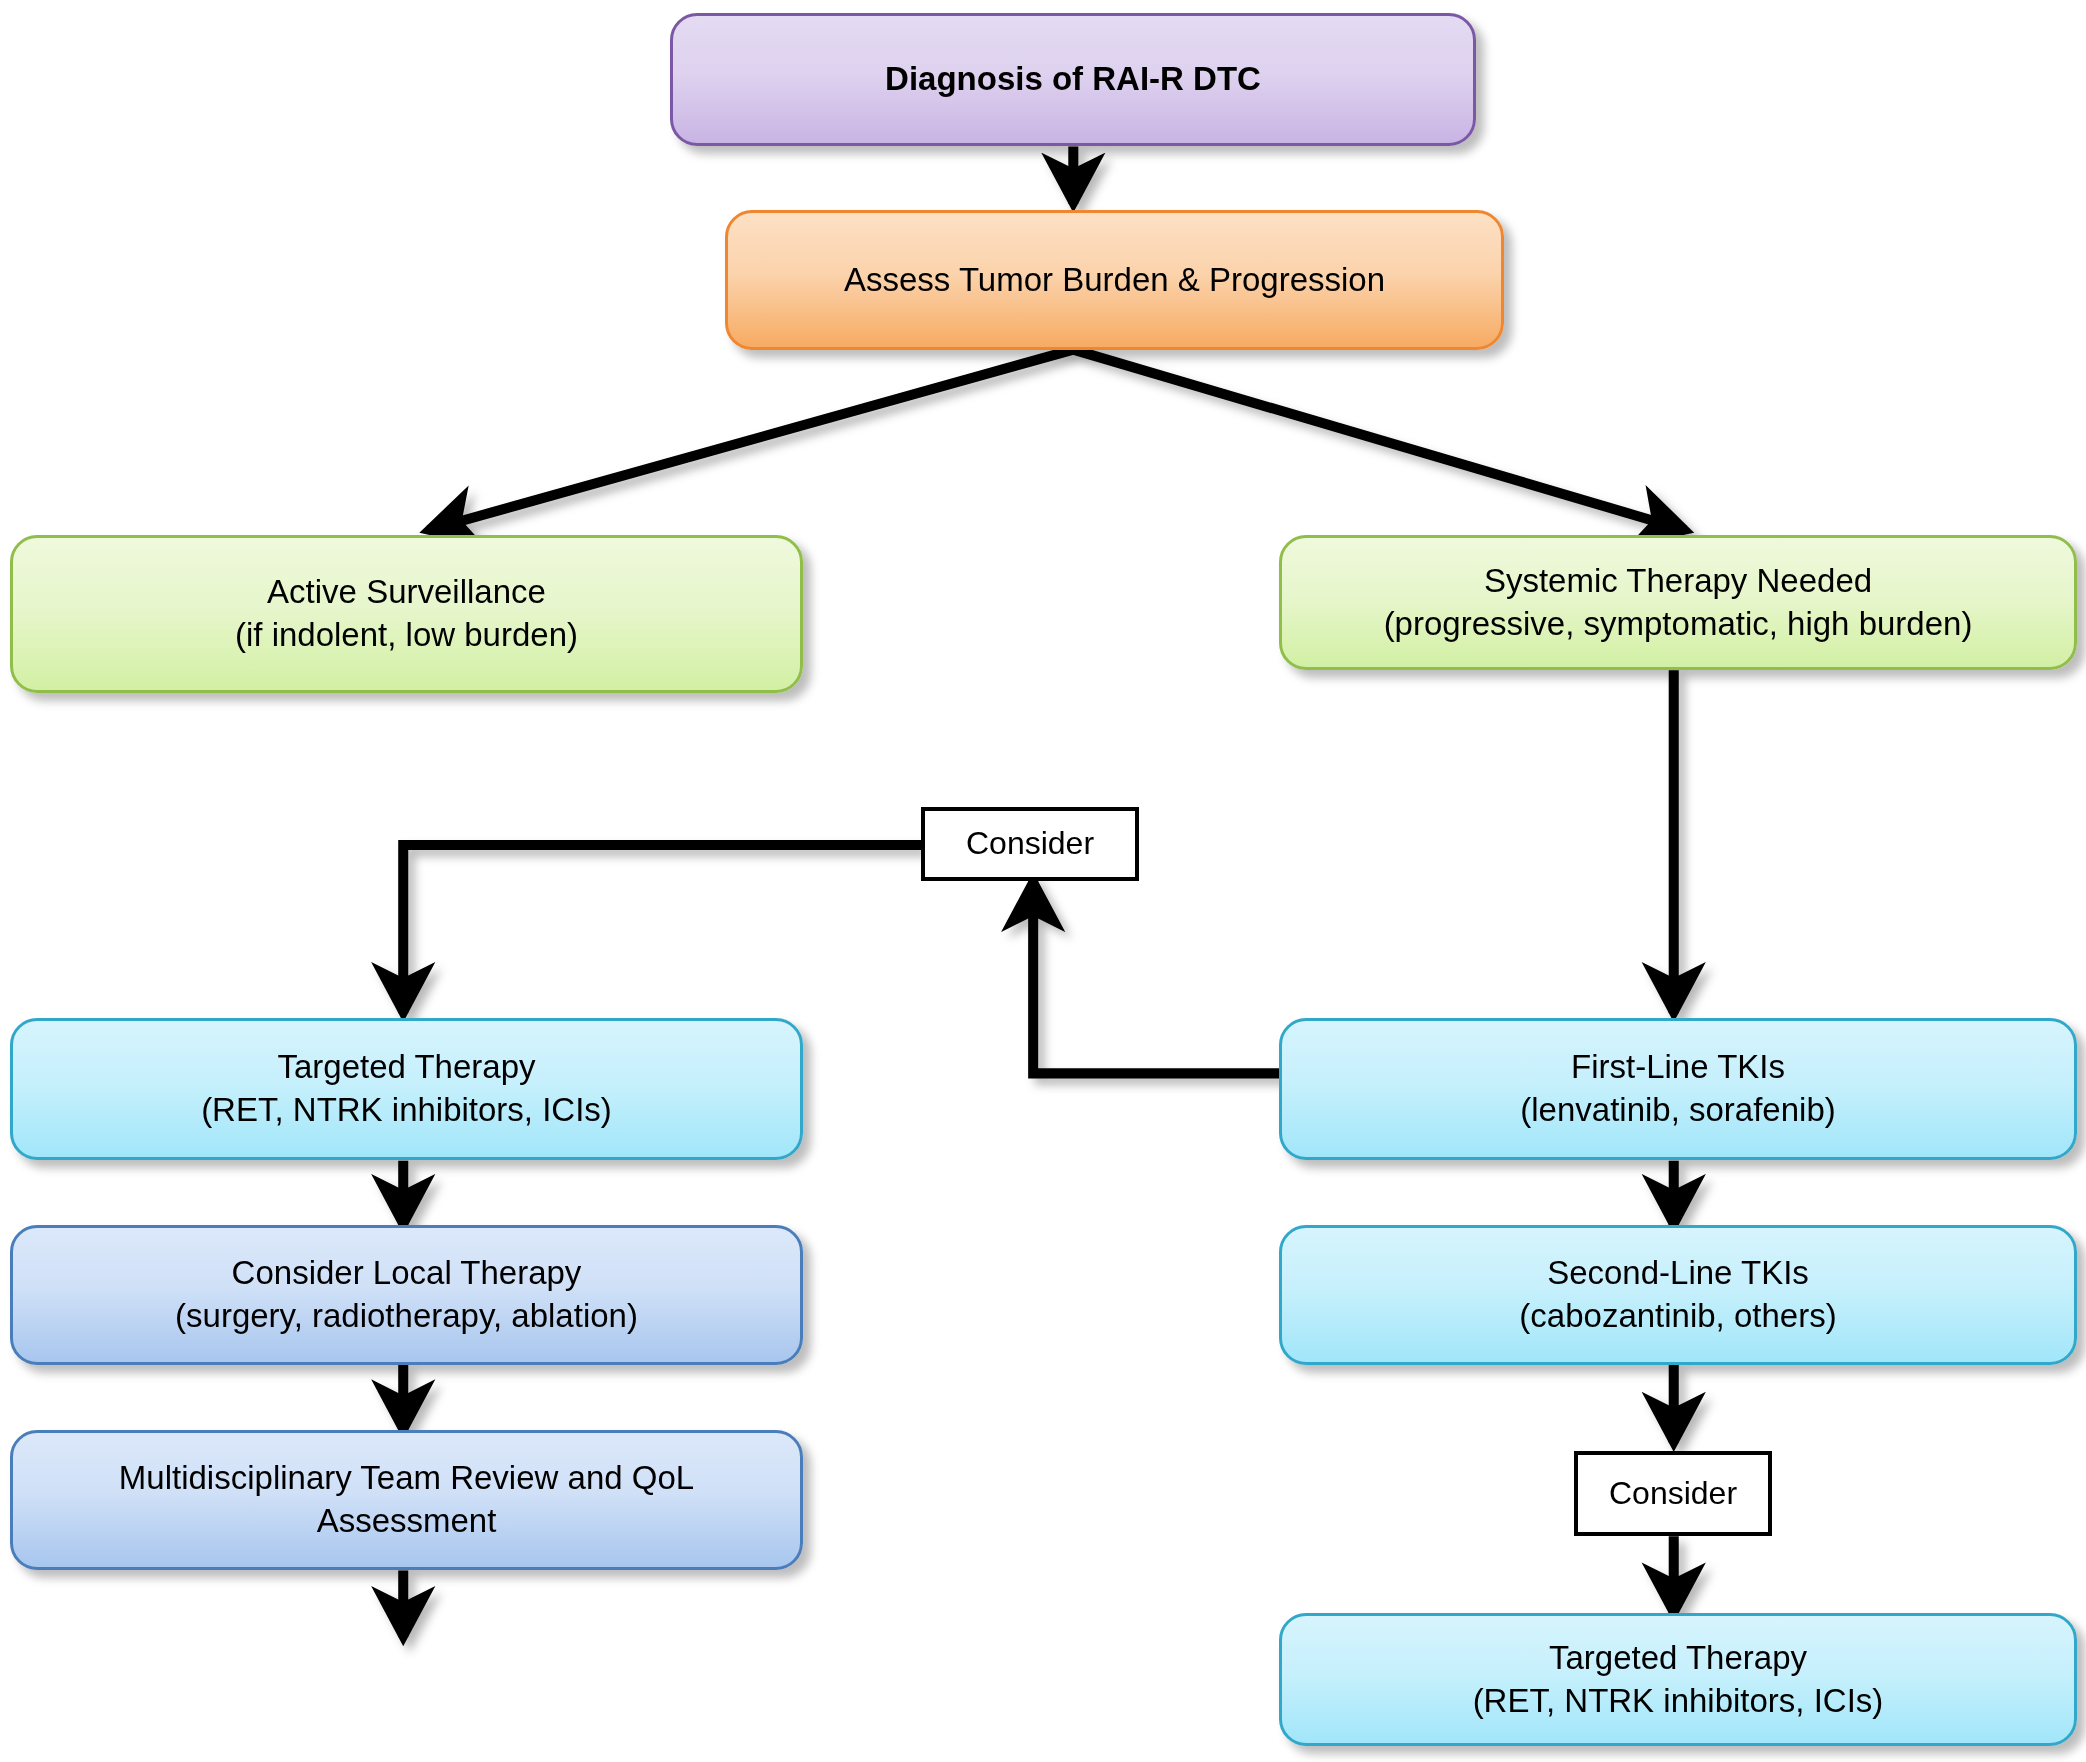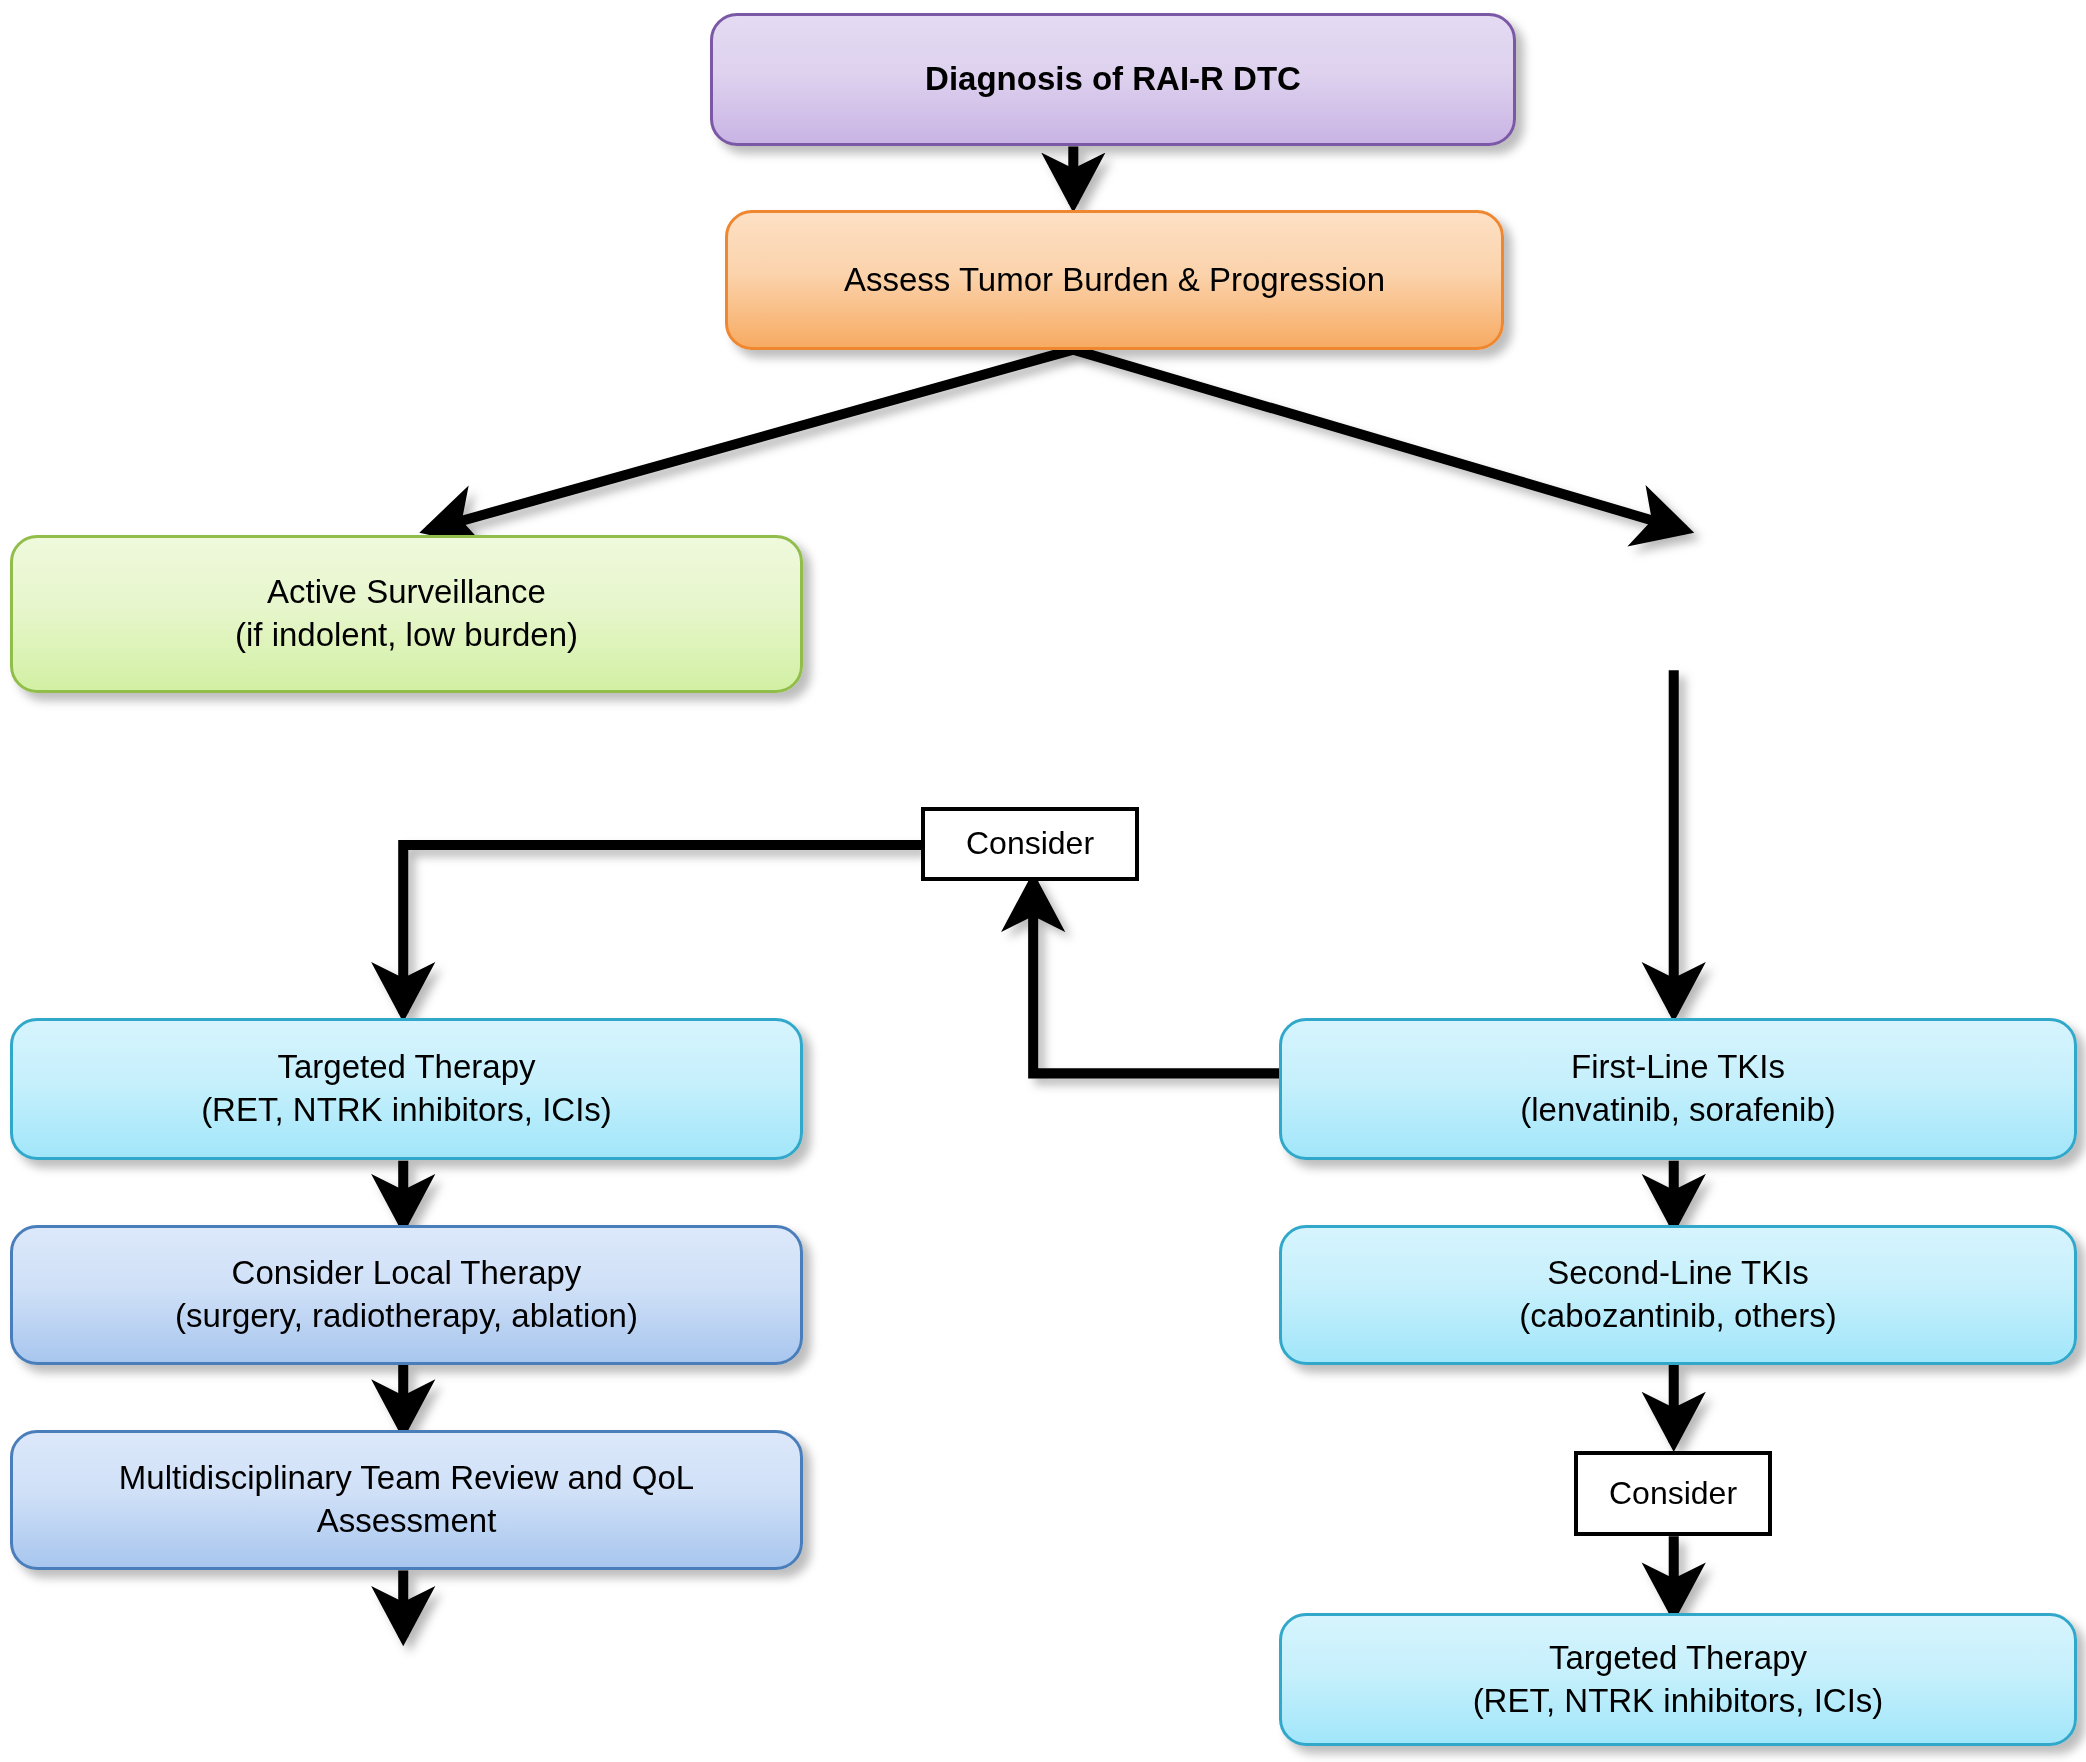--- a/index.html
+++ b/index.html
@@ -114,33 +114,37 @@
       <path d="M2835,2312 L2835,2444"></path>
 
       <path d="M2835,2602 L2835,2733"></path>
     </g>
 
     <g filter="url(#shdw)" fill="none" stroke="#000000" stroke-width="17">
       <path d="M1960,1431 L2835,1431"></path>
     </g>
   </svg>
 
-  <div class="node n-purple" style="left:670px; top:13px; width:806px; height:133px;margin-left:40px;">
+  <div class="node n-purple" style="left:670px; top:13px; width:806px; height:133px;">
     <span class="lbl">Diagnosis of RAI-R DTC</span>
   </div>
 
   <div class="node n-orange" style="left:685px; top:210px; width:779px; height:140px;">
     <span class="lbl">Assess Tumor Burden &amp; Progression</span>
   </div>
 
   <div class="node n-green" style="left:10px; top:535px; width:793px; height:158px;align-items:center;">
     <span class="lbl">Active Surveillance
 (if indolent, low burden)</span>
   </div>
 
+  <div class="node n-green" style="left:1279px; top:535px; width:798px; height:135px;">
+    <span class="lbl">Systemic Therapy Needed
+(progressive, symptomatic, high burden)</span>
+  </div>
 
   <div class="node n-plain" style="left:921px; top:807px; width:218px; height:74px;">
     <span class="lbl">Consider</span>
   </div>
 
   <div class="node n-cyan" style="left:10px; top:1018px; width:793px; height:142px;">
     <span class="lbl">Targeted Therapy
 (RET, NTRK inhibitors, ICIs)</span>
   </div>
 

